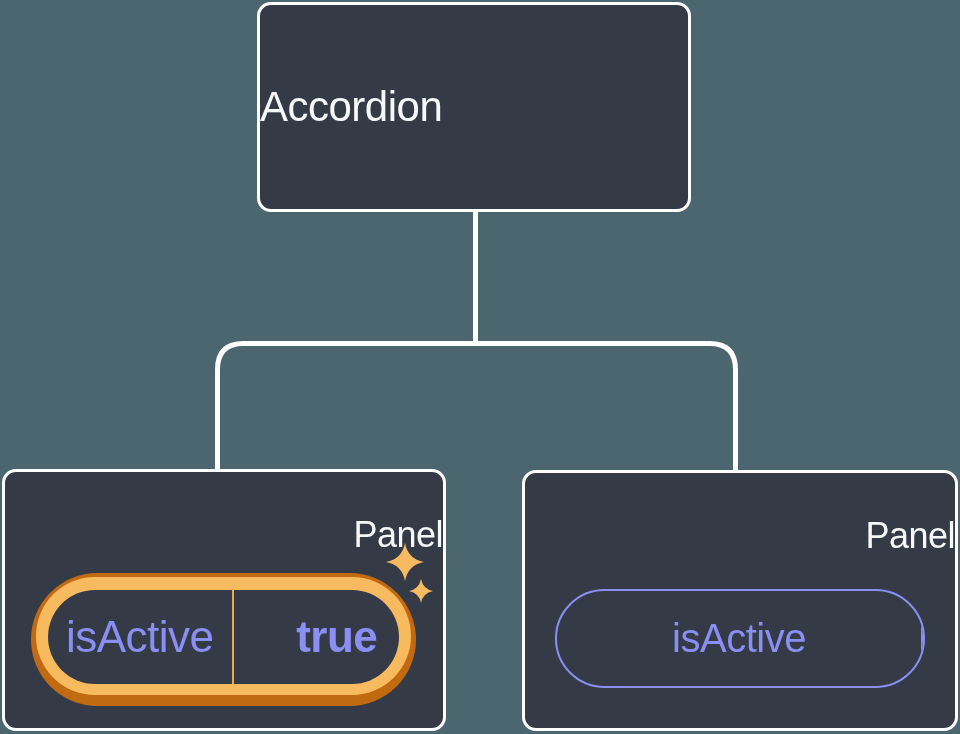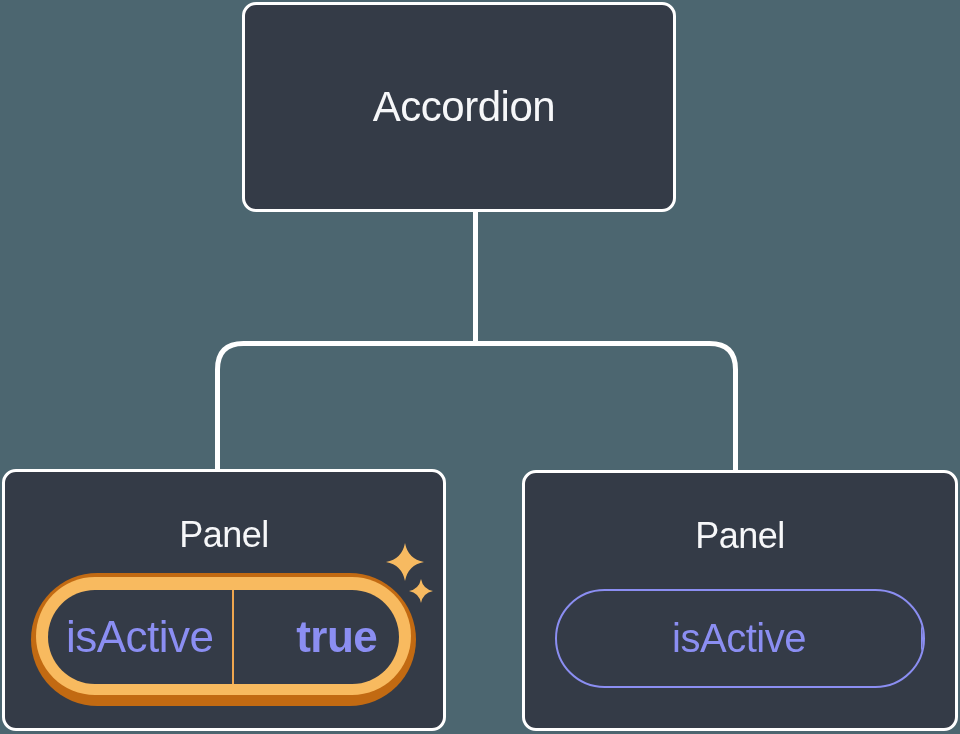--- a/index.html
+++ b/index.html
@@ -22,44 +22,43 @@
     width: 960px; height: 734px;
   }
   .node {
     position: absolute;
     box-sizing: border-box;
     background: #343B47;
     border: 3px solid #FFFFFF;
     border-radius: 14px;
   }
   .node-root {
-    left: 242px; top: 2px;
+    left: 257px; top: 2px;
     width: 434px; height: 210px;
     display: flex;
     align-items: center;
-    justify-content: center;
-    padding-left: 10px;
+    justify-content: flex-start;
   }
   .root-label {
     color: #F6F7F9;
     font-size: 42px;
     font-weight: 500;
     letter-spacing: -0.5px;
   }
   .node-panel-left {
     left: 2px; top: 469px;
     width: 444px; height: 262px;
   }
   .node-panel-right {
     left: 522px; top: 470px;
     width: 436px; height: 261px;
   }
   .panel-title {
     margin-top: 42px;
-    text-align: center;
+    text-align: right;
     color: #F6F7F9;
     font-size: 36px;
     font-weight: 500;
     letter-spacing: -0.5px;
   }
   
   .pill-ring-outer {
     position: absolute;
     left: 26px; top: 101px;
     width: 385px; height: 133px;

